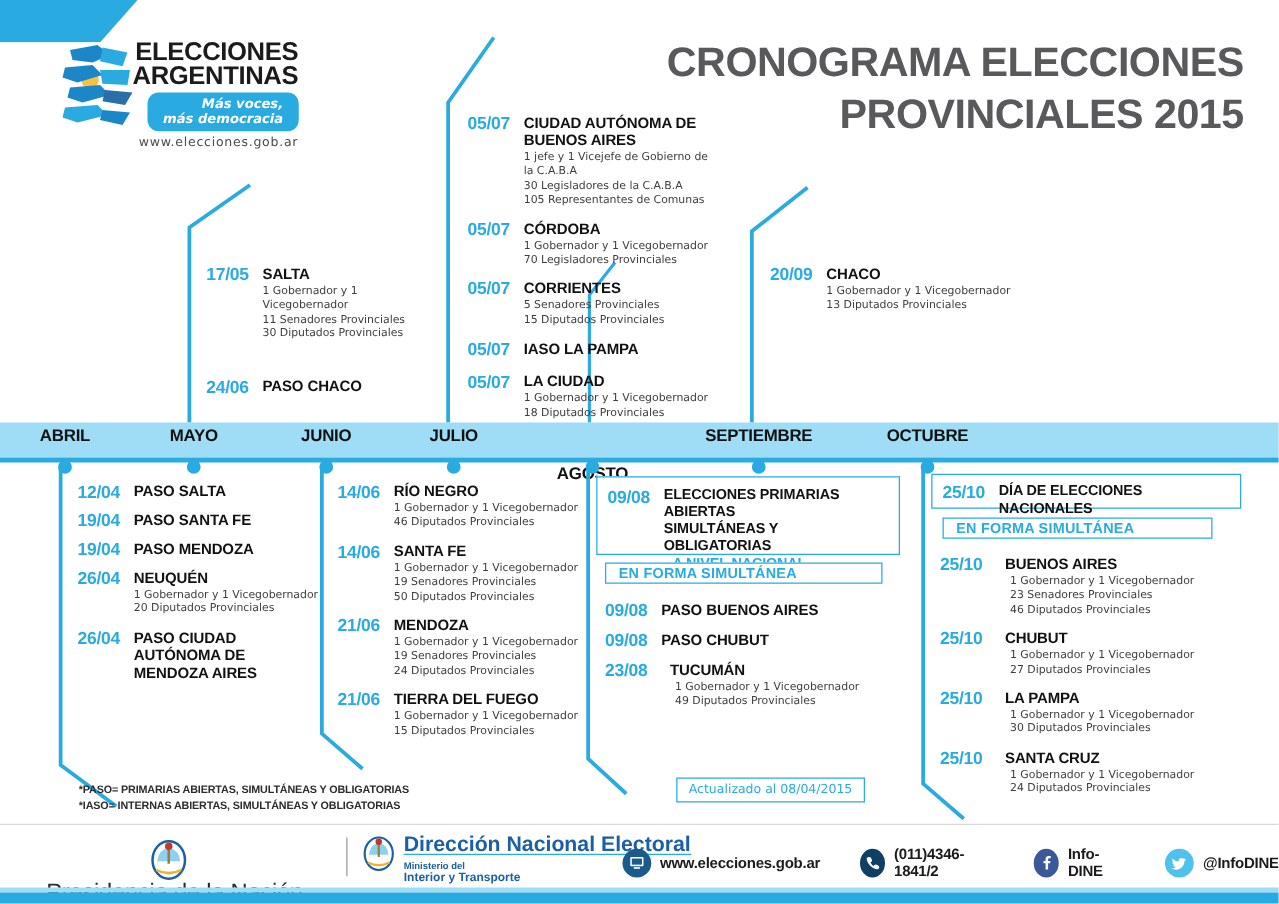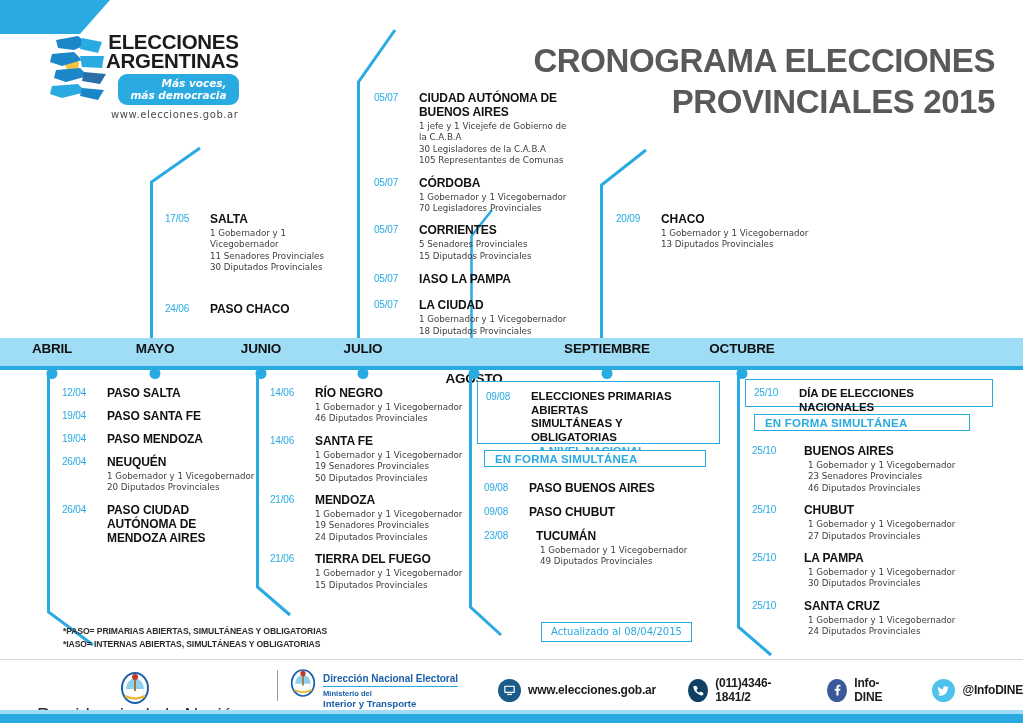--- a/index.html
+++ b/index.html
@@ -33,21 +33,21 @@
     font-family:"DejaVu Sans", sans-serif;
     font-style:italic;font-size:10.5px;line-height:12px;font-weight:bold;
   }
   .logo-url{
     margin-top:4px;font-size:10px;color:#4b4b4b;letter-spacing:.6px;
     font-family:"DejaVu Sans", sans-serif;
   }
 
   
   .main-title{
-    position:absolute;right:28px;top:40px;width:620px;
+    position:absolute;right:28px;top:29px;width:620px;
     text-align:right;color:#58595b;font-weight:bold;
     font-size:33px;line-height:41px;letter-spacing:-0.4px;
   }
 
   
   .tl-bar{
     position:absolute;left:0;top:338px;width:1023px;height:28px;
     background:#9fdcf5;
   }
   .tl-bar-line{
@@ -67,21 +67,21 @@
 
   
   .conn{position:absolute;}
   .conn svg{display:block;overflow:visible;}
 
   
   .col{position:absolute;}
   .entry{position:relative;margin-bottom:9px;}
   .entry-head{display:flex;align-items:flex-start;}
   .entry-date{
-    color:#29abe2;font-weight:normal;font-size:10px;line-height:14px;
+    color:#29abe2;font-weight:bold;font-size:14px;line-height:14px;
     min-width:38px;flex:0 0 auto;letter-spacing:-0.2px;
   }
   .entry-name{
     color:#111111;font-weight:bold;font-size:12px;line-height:14px;
     letter-spacing:-0.1px;padding-left:7px;
   }
   .entry-name.blue{color:#29abe2;}
   .entry-details{
     margin-left:45px;margin-top:2px;
     font-family:"DejaVu Sans", sans-serif;
@@ -122,21 +122,21 @@
   .footer-band{position:absolute;left:0;top:714px;width:1023px;height:9px;background:#29abe2;}
   .footer-thin{position:absolute;left:0;top:710px;width:1023px;height:4px;background:#9fdcf5;}
 
   .pres{position:absolute;left:28px;top:672px;display:flex;align-items:center;flex-direction:column;}
   .pres-text{font-size:19px;color:#2b2b2b;padding-left:9px;letter-spacing:-0.2px;}
   .pres-sep{position:absolute;left:277px;top:670px;width:1px;height:31px;background:#9a9a9a;}
 
   .dne{position:absolute;left:290px;top:668px;display:flex;align-items:flex-start;}
   .dne-txt{padding-left:7px;}
   .dne-l1{
-    color:#1b5fa8;font-weight:bold;font-size:10px;line-height:13px;
+    color:#1b5fa8;font-weight:bold;font-size:17px;line-height:13px;
     border-bottom:1.3px solid #29abe2;padding-bottom:1px;display:inline-block;
   }
   .dne-l2{color:#1b5fa8;font-weight:bold;font-size:7.6px;line-height:9px;margin-top:2px;}
   .dne-l3{color:#1b5fa8;font-weight:bold;font-size:9.6px;line-height:11px;}
 
   .contacts{position:absolute;left:498px;top:676px;display:flex;align-items:center;gap:9px;}
   .c-item{display:flex;align-items:center;gap:7px;}
   .c-label{font-size:12px;font-weight:bold;color:#1b1b1b;letter-spacing:-0.2px;}
   .c-icon{width:23px;height:23px;border-radius:50%;display:flex;align-items:center;justify-content:center;}
   .c-icon.web{background:#1b5b8a;}

